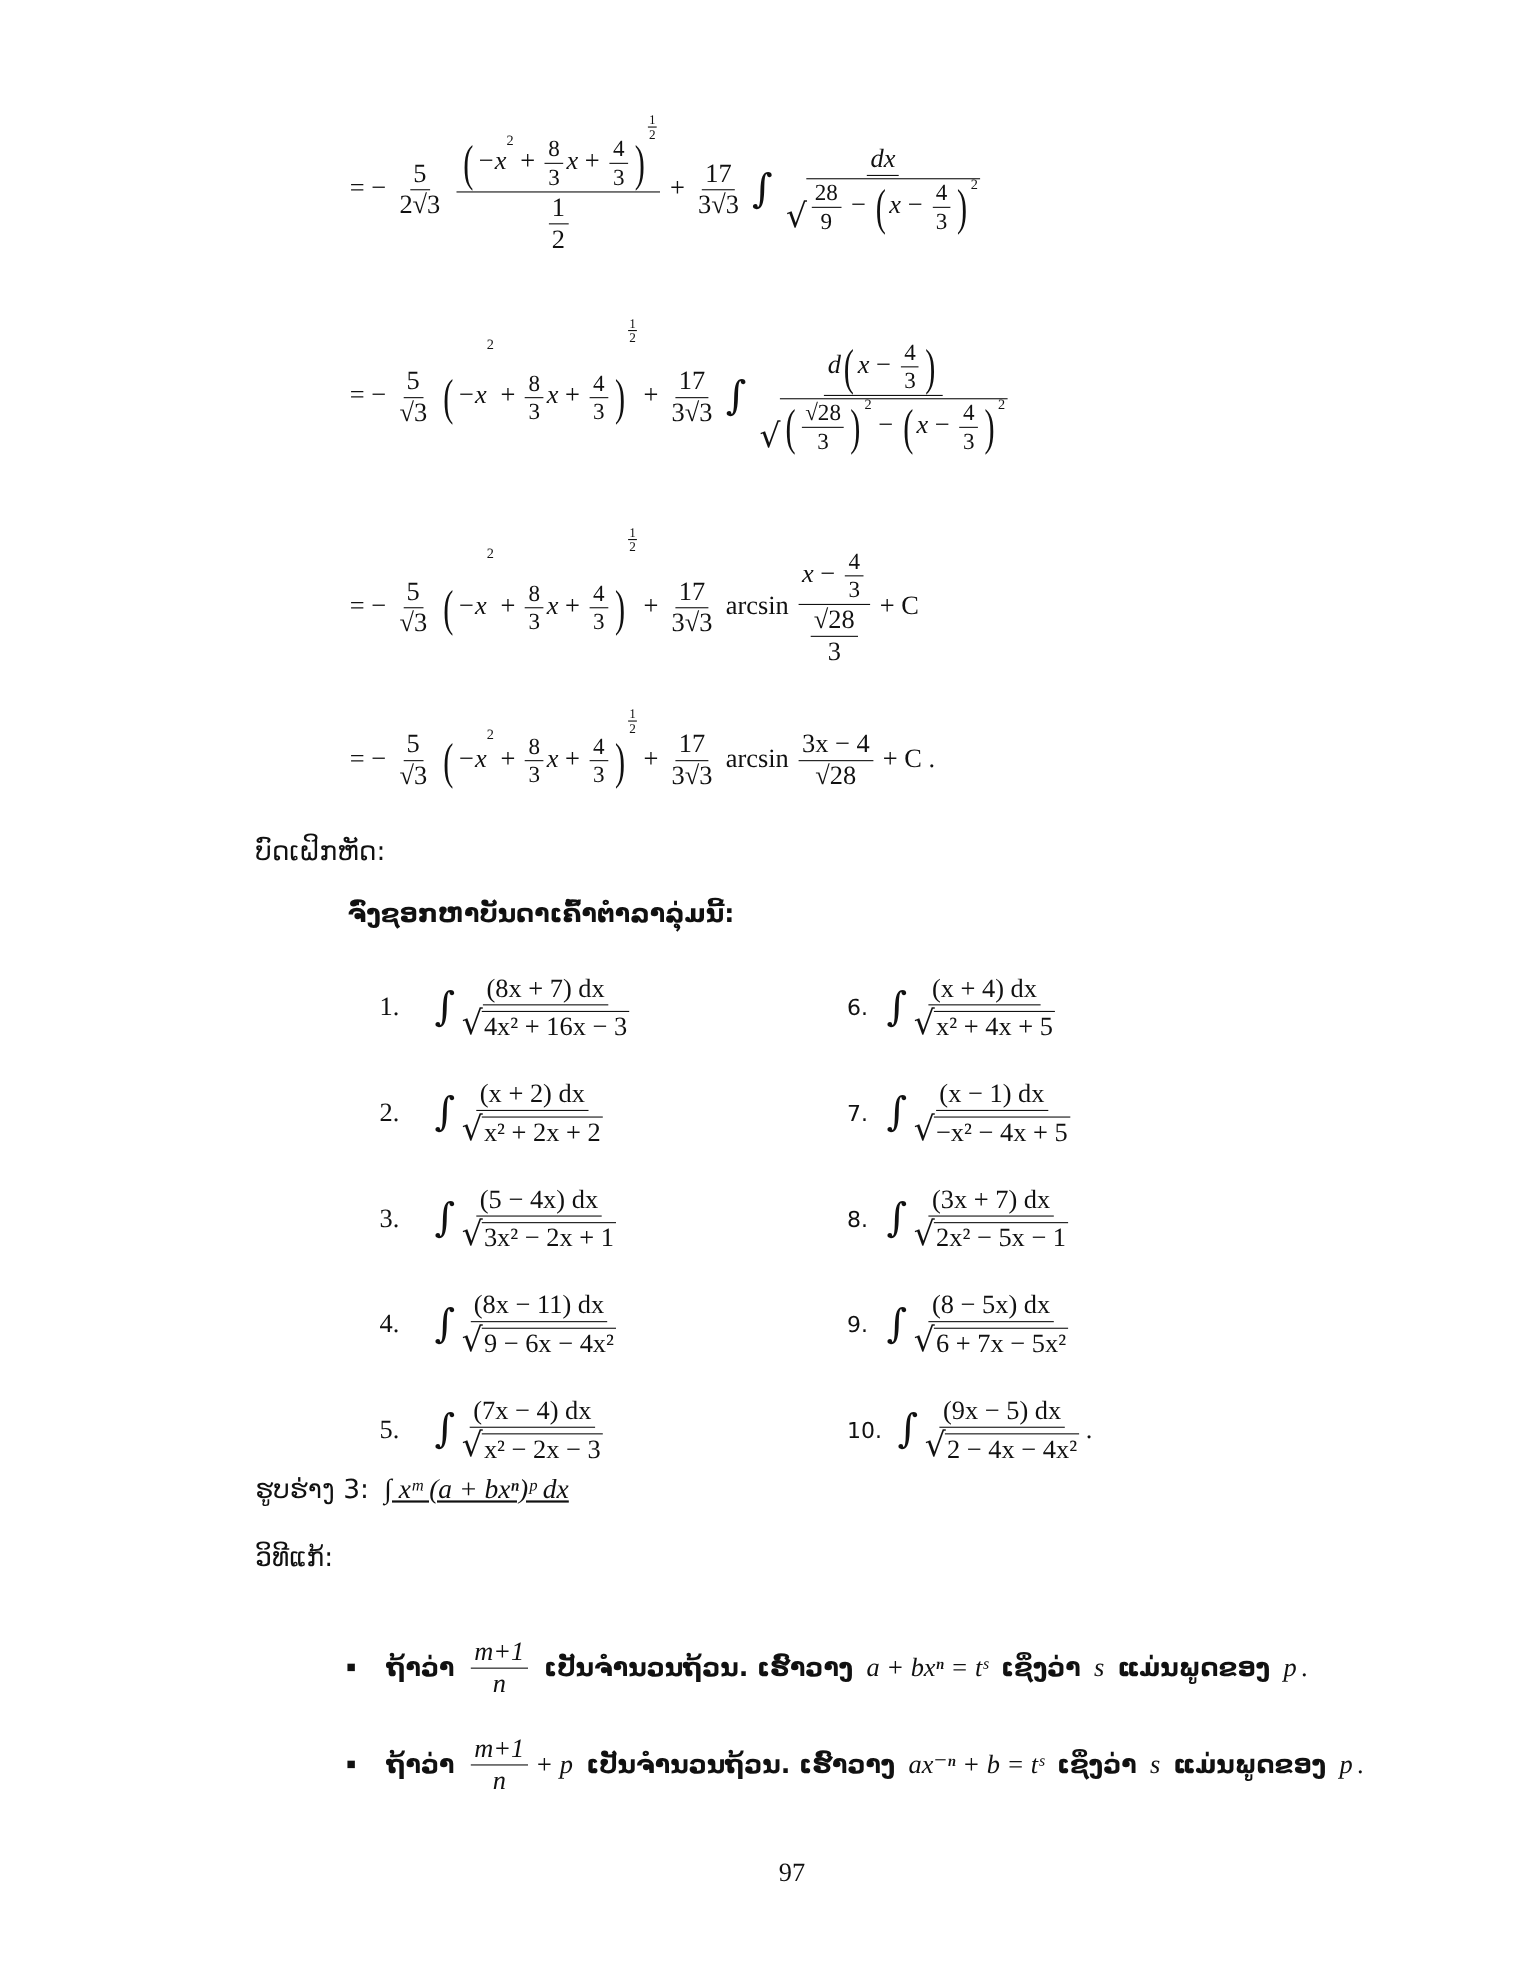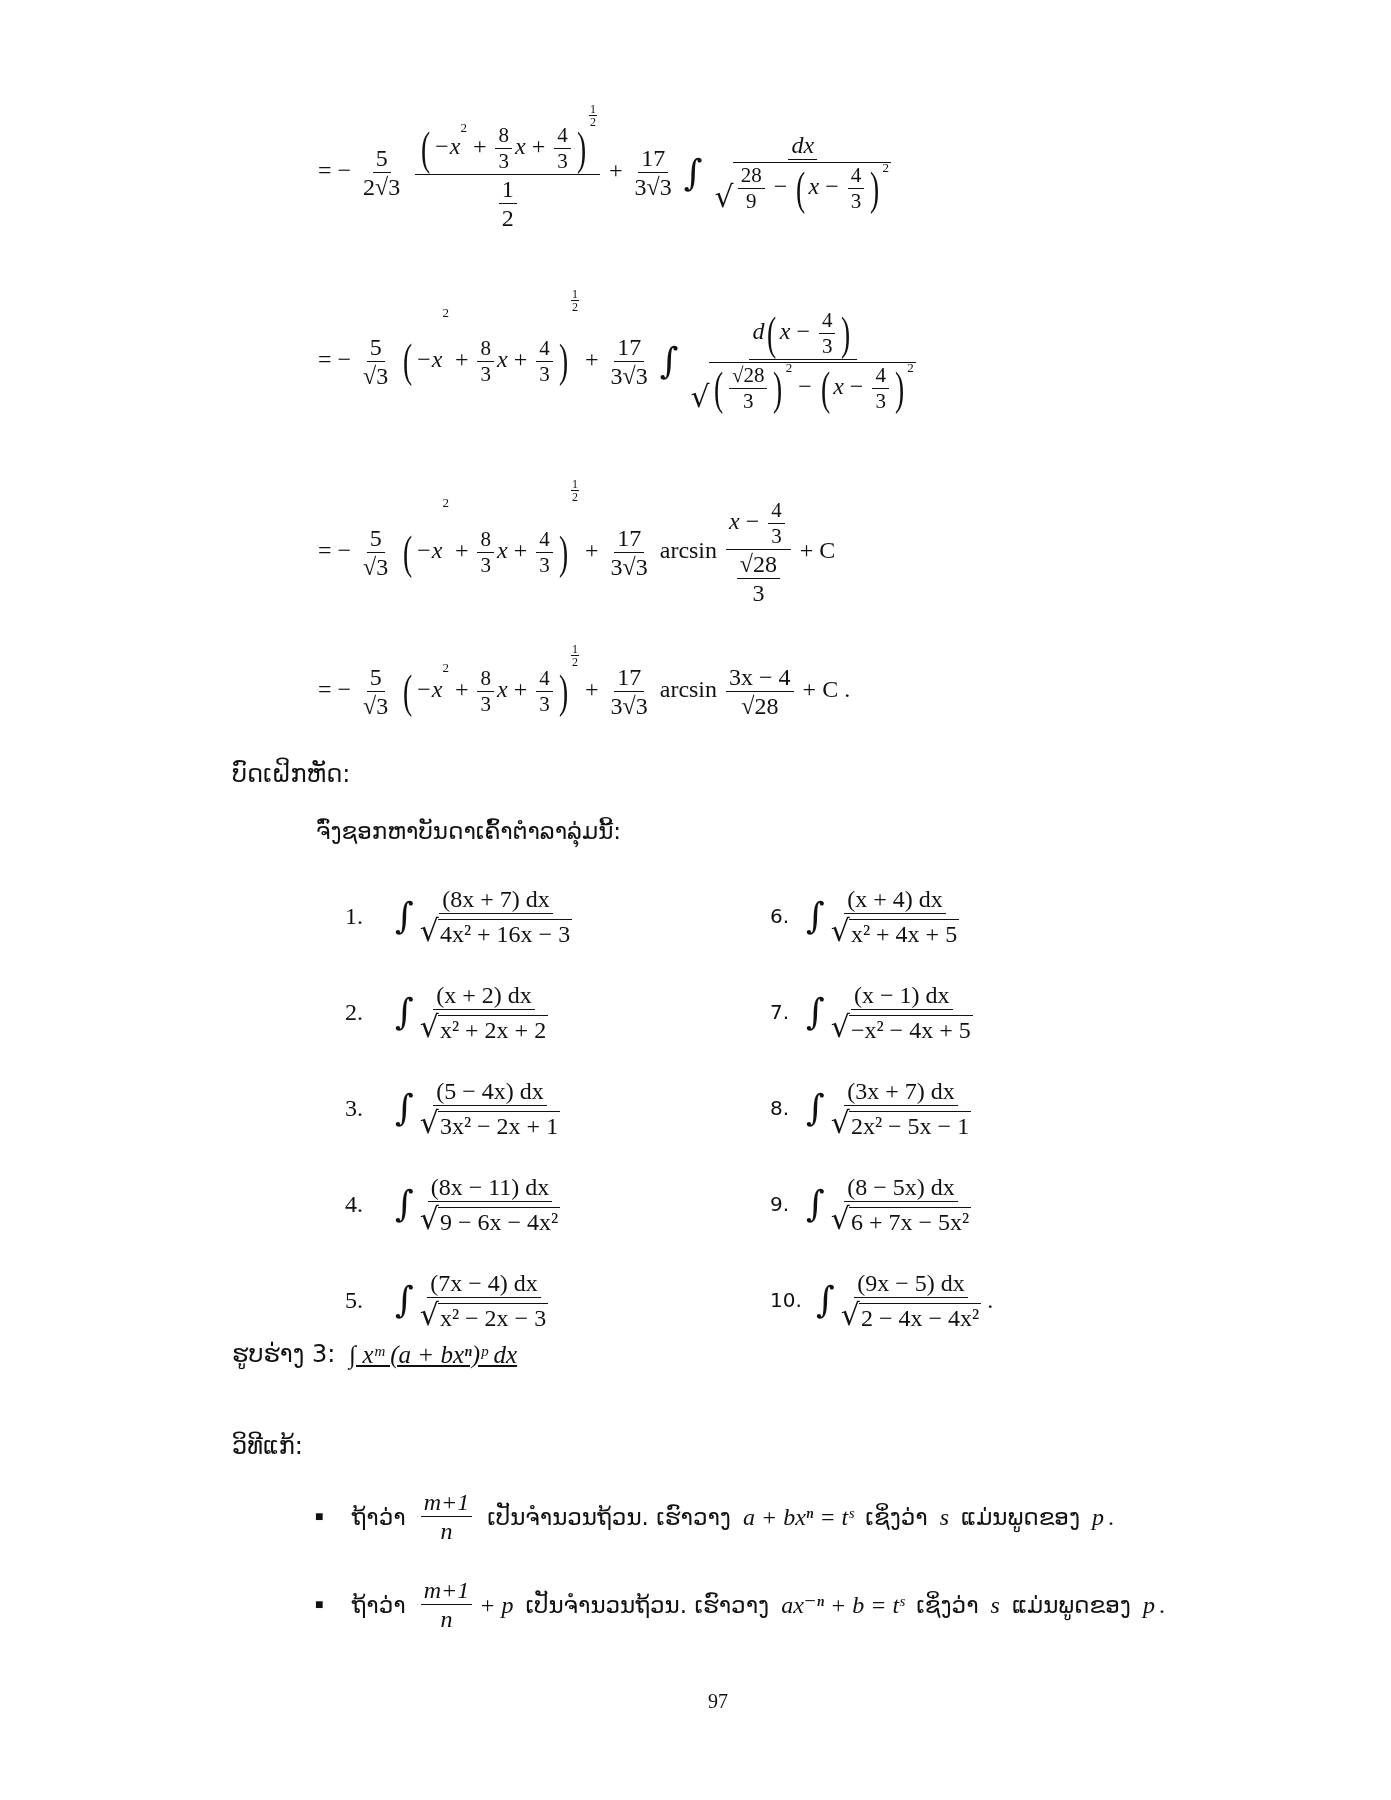--- a/index.html
+++ b/index.html
@@ -13,27 +13,27 @@
   .frac > .d{padding:2px 3px 0 3px;}
   .sm{font-size:21px;}
   .paren{font-size:46px;font-weight:100;line-height:1;vertical-align:middle;transform:scaleX(0.6);display:inline-block;}
   .sup{font-size:13px;vertical-align:top;position:relative;top:-4px;}
   .supfrac{display:inline-flex;flex-direction:column;align-items:center;font-size:12px;vertical-align:top;position:relative;top:-22px;}
   .supfrac .n{border-bottom:1px solid #111;padding:0 1px;}
   .int{font-size:36px;vertical-align:middle;font-family:"DejaVu Serif",serif;}
   .sqrt{display:inline-flex;align-items:flex-end;}
   .sqrt .rad{font-size:30px;line-height:1;margin-right:-1px;font-family:"DejaVu Sans",sans-serif;}
   .sqrt .under{border-top:1.5px solid #111;padding:2px 2px 0 2px;}
-  .lao{font-family:"DejaVu Sans","Liberation Sans",sans-serif;}
+  .lao{font-family:"DejaVu Sans","Liberation Sans",sans-serif;font-weight:bold;}
   .heading{font-size:24px;font-weight:normal;}
   .body-text{font-size:23px;}
   .ex-num{font-size:24px;width:50px;display:inline-block;}
   .ex-num.sans{font-family:"DejaVu Sans",sans-serif;font-size:20px;}
   .bullet{font-size:14px;}
-  .page-num{font-size:20px;}
+  .page-num{font-size:24px;}
 </style>
 </head>
 <body>
 
 <div class="abs eq" style="left:318px;top:115px;">
   <span>= −</span>
   <span class="frac">
     <span class="n">5</span>
     <span class="d">2√3</span>
   </span>
@@ -315,21 +315,21 @@
       </span>
     <span>.</span>
   </div>
 </div>
 
 <div class="abs" style="left:232px;top:1340px;display:flex;align-items:center;gap:14px;">
   <span class="lao heading">ຮູບຮ່າງ 3:</span>
   <span class="eq it" style="font-size:25px;text-decoration:underline;">∫ xᵐ (a + bxⁿ)ᵖ dx</span>
 </div>
 
-<div class="abs lao heading" style="left:232px;top:1432px;">ວິທີແກ້:</div>
+<div class="abs lao heading" style="left:232px;top:1402px;">ວິທີແກ້:</div>
 
 <div class="abs" style="left:315px;top:1490px;display:flex;align-items:center;gap:12px;">
   <span class="bullet">■</span>
   <span class="lao body-text" style="margin-left:16px;">ຖ້າວ່າ</span>
   <span class="eq frac it">
       <span class="n">m+1</span>
       <span class="d">n</span>
     </span>
   <span class="lao body-text">ເປັນຈຳນວນຖ້ວນ. ເຮົາວາງ</span>
   <span class="eq it">a + bxⁿ = tˢ</span>

